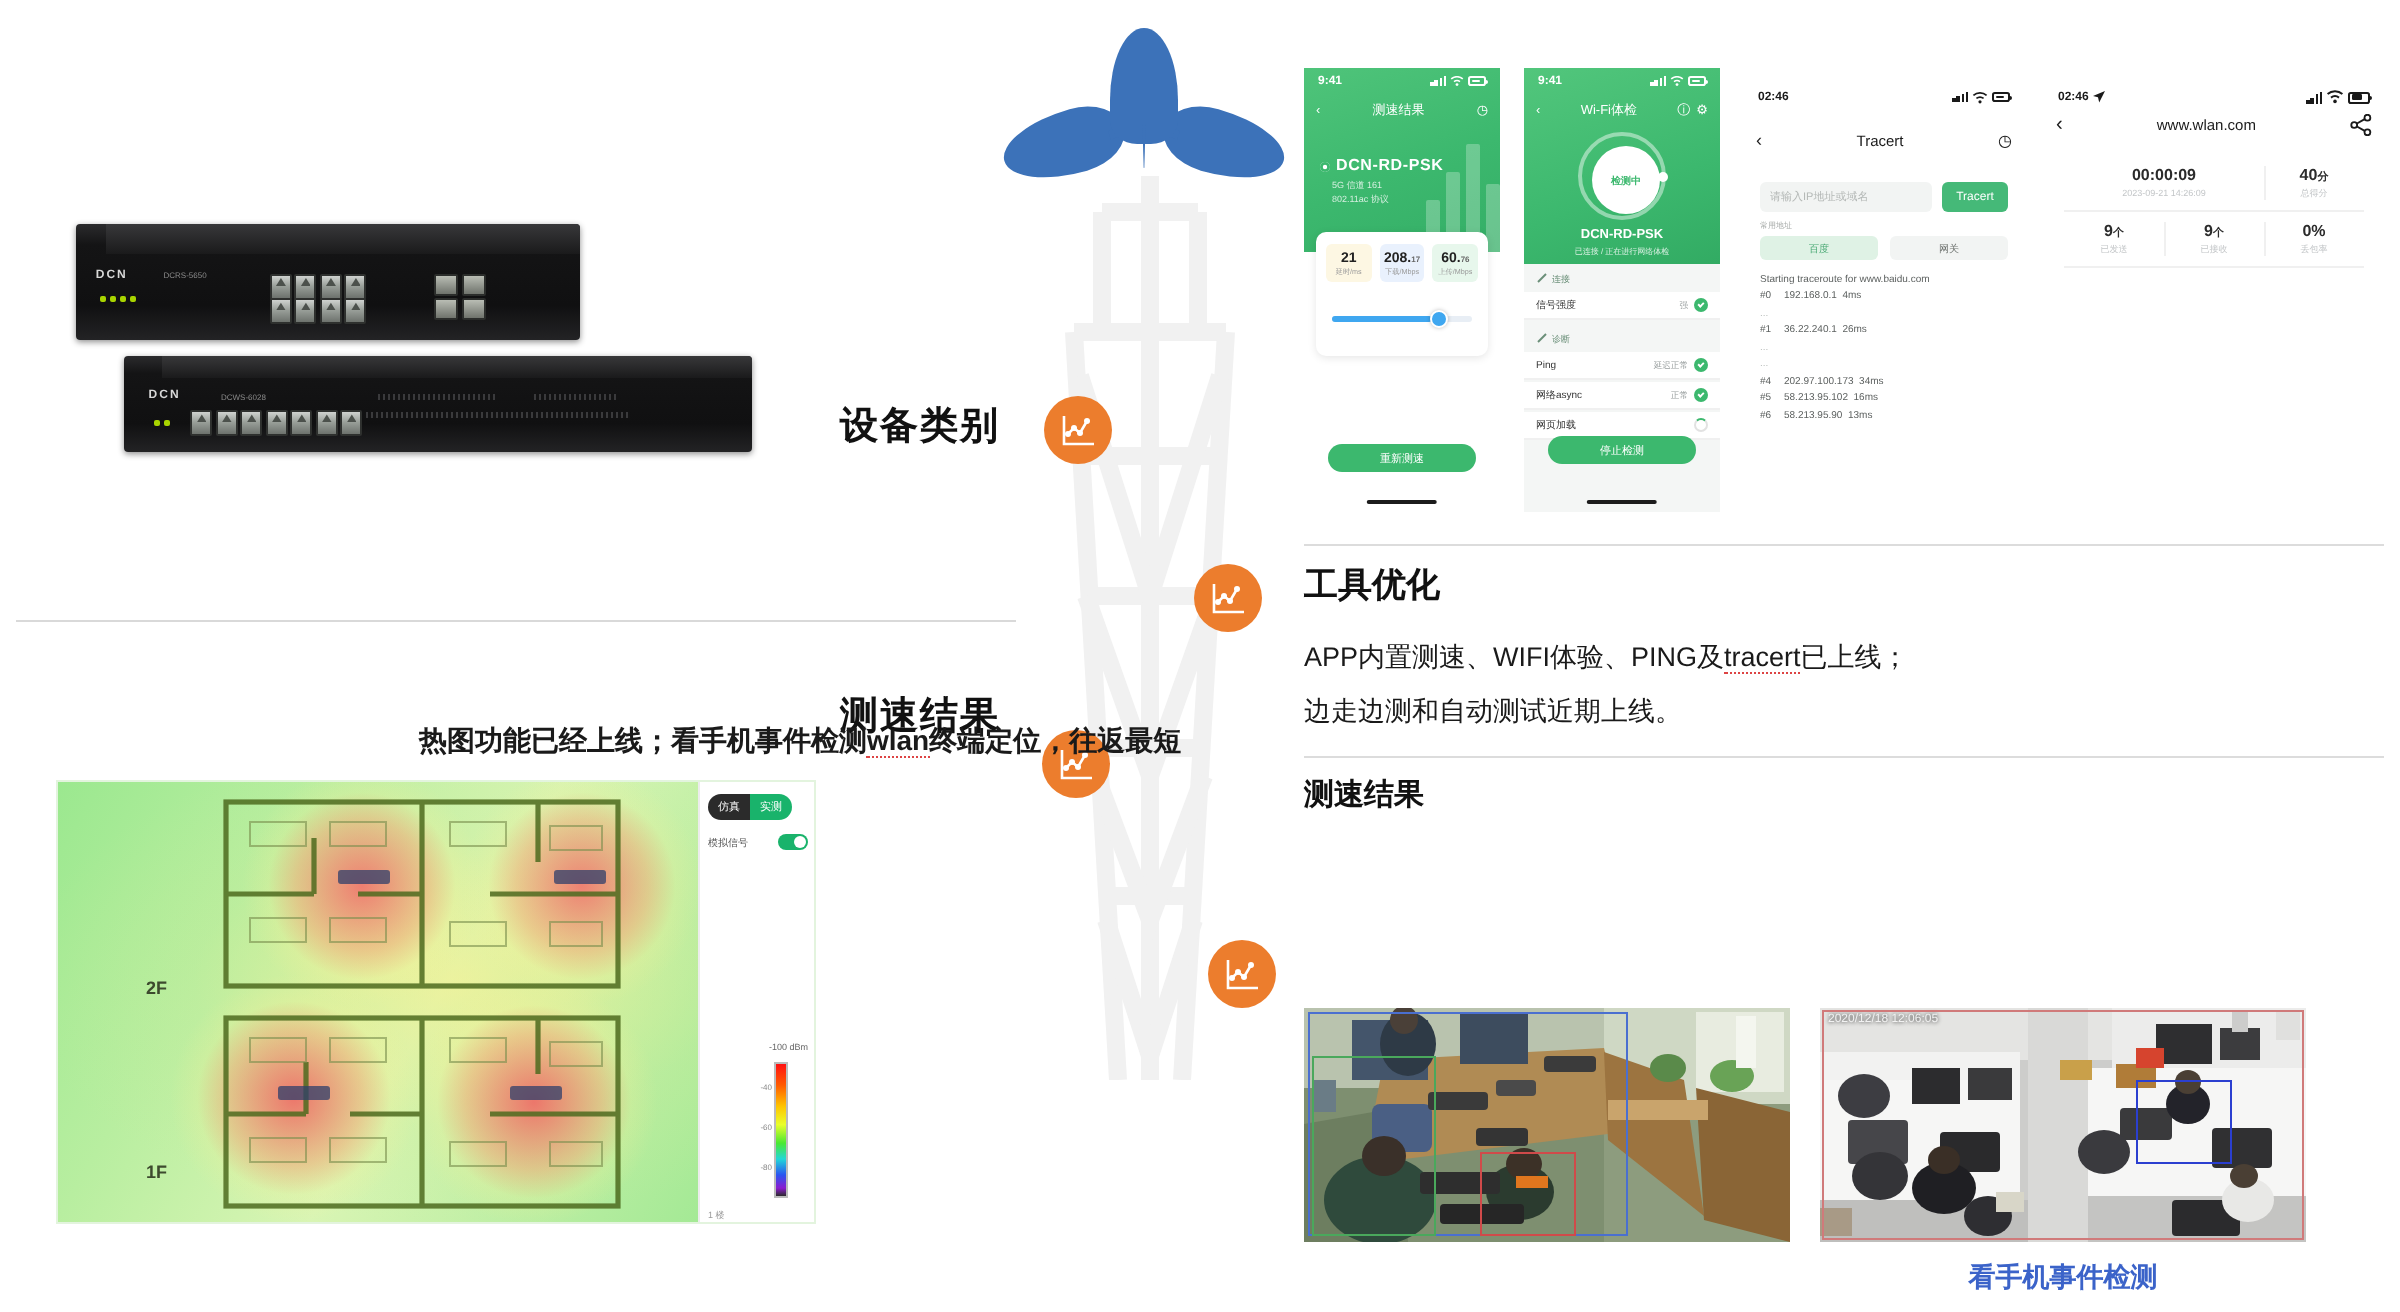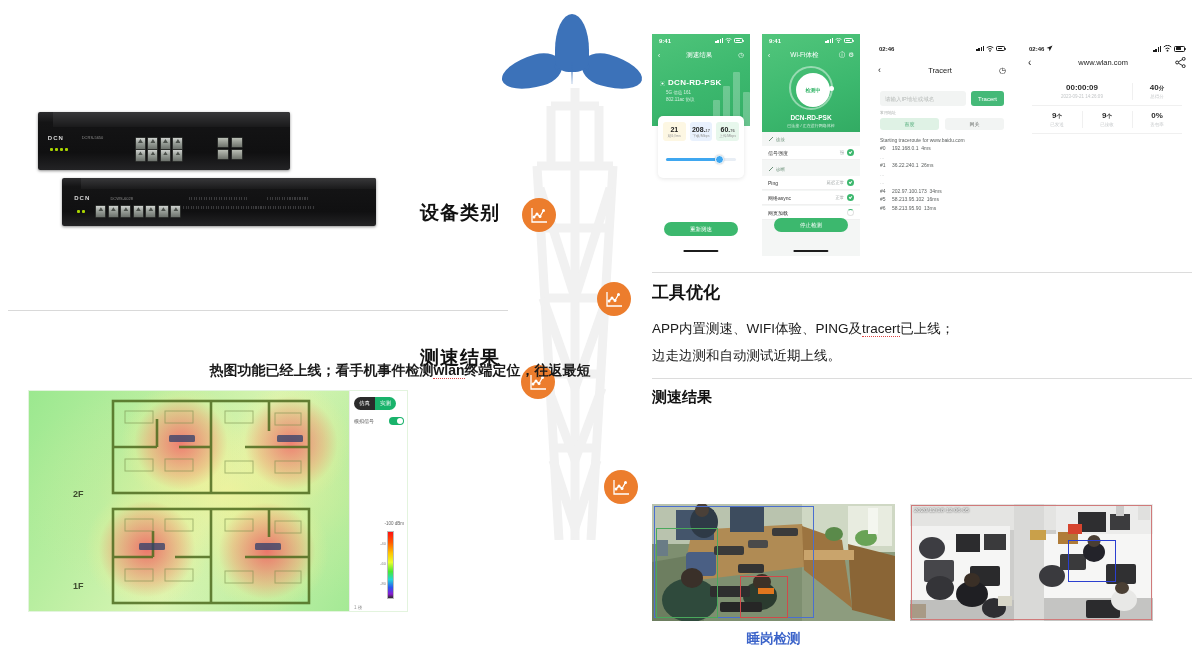--- a/index.html
+++ b/index.html
@@ -877,21 +877,20 @@
       <rect x="120" y="24" width="26" height="8" rx="2" fill="#3b3b3b"></rect>
       <ellipse cx="182" cy="30" rx="9" ry="7" fill="#5a8a4a"></ellipse>
       <ellipse cx="214" cy="34" rx="11" ry="8" fill="#69a356"></ellipse>
       <rect x="216" y="4" width="10" height="26" fill="#f4f6ef"></rect>
       <rect x="4" y="36" width="12" height="16" fill="#6a7c86"></rect>
     </svg>
     <div class="bbox" style="left:2px;  top:2px;   width:160px; height:112px; border-color:#4a6fd0;"></div>
     <div class="bbox" style="left:4px;  top:24px;  width:62px;  height:90px;  border-color:#4aa85c;"></div>
     <div class="bbox" style="left:88px; top:72px;  width:48px;  height:42px;  border-color:#d04a4a;"></div>
   </div>
-  <div class="photo-cap" id="cap-sleep">睡岗检测</div>
 
   <div class="photo" id="photo-phone">
     <svg width="243" height="117" viewBox="0 0 243 117">
       <rect width="243" height="117" fill="#cdcdcb"></rect>
       <rect x="0" y="0" width="243" height="26" fill="#e4e4e2"></rect>
       <rect x="104" y="0" width="30" height="117" fill="#d9d9d7"></rect>
       <rect x="146" y="0" width="97" height="30" fill="#ececeb"></rect>
       <rect x="0" y="22" width="100" height="14" fill="#f2f2f1"></rect>
       <rect x="0" y="36" width="100" height="60" fill="#f6f6f5"></rect>
       <rect x="134" y="30" width="109" height="64" fill="#f6f6f5"></rect>
@@ -921,14 +920,15 @@
       <rect x="158" y="20" width="14" height="10" fill="#d6442e"></rect>
       <rect x="228" y="2" width="12" height="14" fill="#e0e0de"></rect>
       <rect x="206" y="2" width="8" height="10" fill="#cccccb"></rect>
       <rect x="0" y="100" width="16" height="14" fill="#a89a86"></rect>
       <rect x="88" y="92" width="14" height="10" fill="#d8d6c8"></rect>
     </svg>
     <div class="ts-overlay">2020/12/18 12:06:05</div>
     <div class="bbox" style="left:1px;   top:1px;  width:241px; height:115px; border-color:#d07a7a;"></div>
     <div class="bbox" style="left:158px; top:36px; width:48px;  height:42px;  border-color:#2b3fd0;"></div>
   </div>
+  <div class="photo-cap" id="cap-phone">看手机事件检测</div>
 
 </div>
 
 </body></html>

